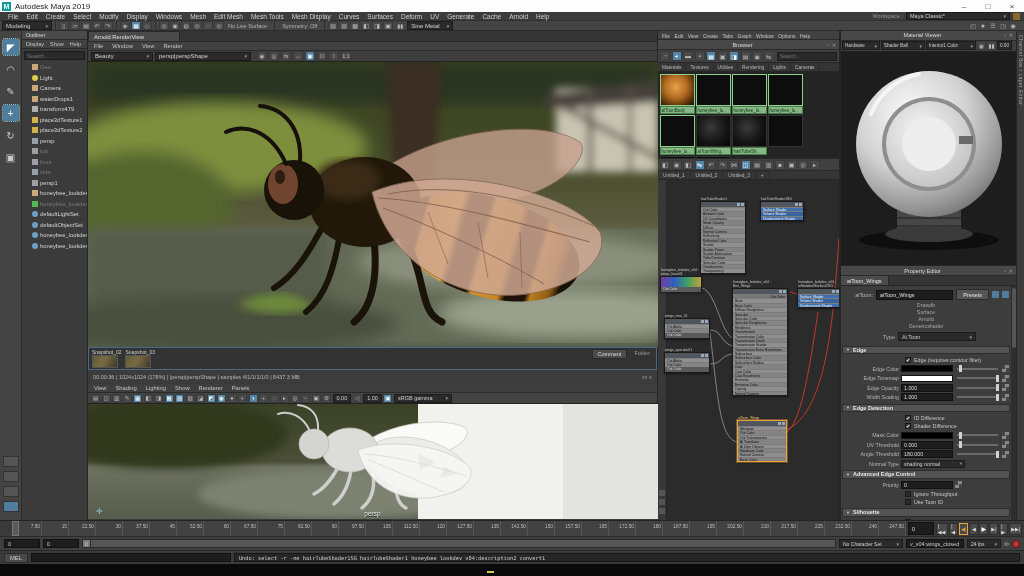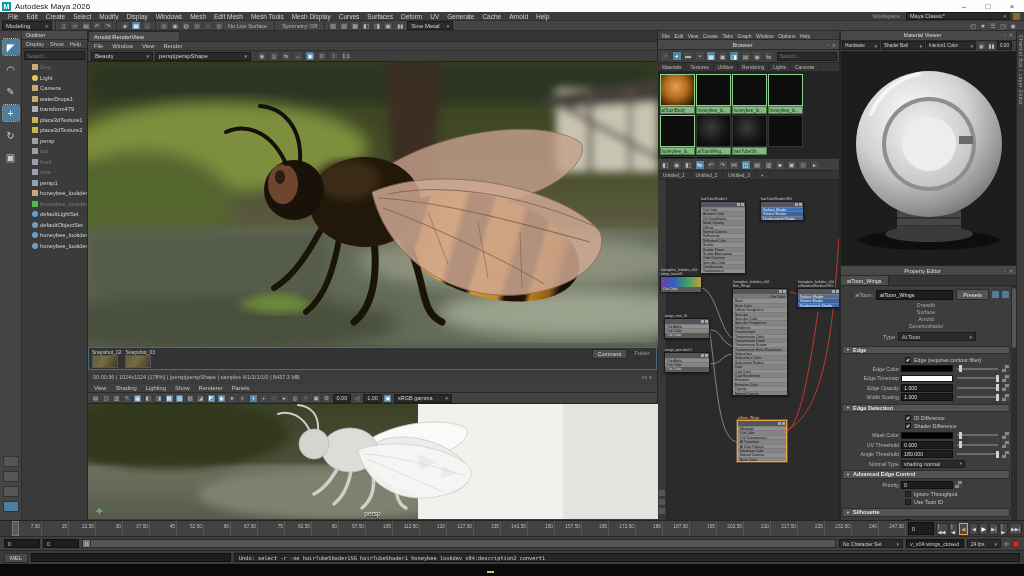--- a/index.html
+++ b/index.html
@@ -185,21 +185,21 @@
 #mel input{width:200px;height:9px;background:#1d1d1d;border:1px solid #111;color:#ddd;font-size:5.5px;outline:none;font-family:"DejaVu Sans Mono",monospace}
 #mel .result{flex:1;height:9px;background:#262626;border:1px solid #161616;color:#cfcfcf;font-size:5.3px;display:flex;align-items:center;padding:0 4px;font-family:"DejaVu Sans Mono",monospace;white-space:nowrap;overflow:hidden}
 #bbar{left:0;top:564px;width:1024px;height:12px;background:#0a0a0a}
 #bbar i{position:absolute;left:487px;top:7px;width:7px;height:2px;background:#d8c84a}
 </style>
 </head>
 <body>
 
 <div class="abs" id="titlebar">
   <span class="mico">M</span>
-  <span class="ttl">Autodesk Maya 2026</span>
+  <span class="ttl">Autodesk Maya 2019</span>
   <span class="wctl">
       <span>–</span>
       <span>□</span>
       <span>×</span>
     </span>
 </div>
 
 <div class="abs" id="menubar">
   <span style="display:flex">
       <span class="mi">File</span>

